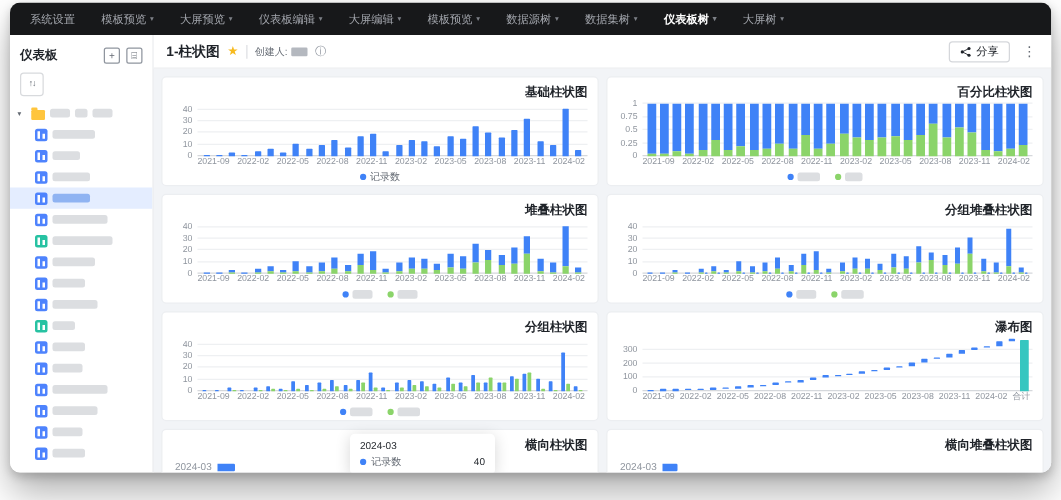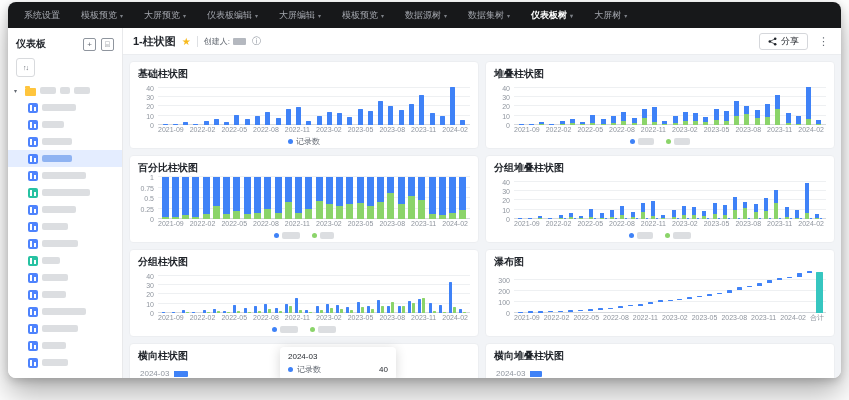--- a/index.html
+++ b/index.html
@@ -50,21 +50,21 @@
   .creator-name{width:13px;height:7px;background:#b4b8bf;border-radius:1px;display:inline-block;}
   .info-icon{font-size:9px;color:#8f959e;}
   .spacer{flex:1;}
   .share-btn{display:flex;align-items:center;gap:4px;border:1px solid #d5d7db;border-radius:3px;height:17px;padding:0 8px;
              font-size:9px;color:#1f2329;background:#fff;cursor:pointer;}
   .share-ic{display:block;}
   .kebab{font-size:11px;color:#646a73;margin:0 2px 0 4px;cursor:pointer;}
   
   .grid{flex:1;overflow:hidden;padding:6px;display:grid;grid-template-columns:1fr 1fr;gap:6px;grid-auto-rows:88px;}
   .card{background:#fff;border:1px solid #eceef1;border-radius:4px;padding:5px 8px 4px;box-sizing:border-box;position:relative;}
-  .card-title{font-size:10px;font-weight:bold;color:#1f2329;margin-bottom:2px;}
+  .card-title{font-size:10px;font-weight:bold;color:#1f2329;margin-bottom:2px;text-align:right;}
   .axis-plot{display:flex;height:42px;}
   .yaxis{width:20px;flex:0 0 20px;position:relative;}
   .ytick{position:absolute;right:4px;font-size:7px;color:#8f959e;transform:translateY(50%);line-height:1;}
   .plot{flex:1;position:relative;}
   .gridline{position:absolute;left:0;right:0;height:1px;background:#eef0f2;}
   .gridline.zero{background:#d5d8dc;}
   .slots{position:absolute;left:2px;right:2px;top:0;bottom:0;display:flex;align-items:flex-end;}
   .slot{flex:1;display:flex;align-items:flex-end;justify-content:center;gap:1px;height:100%;}
   .vbar{border-radius:0.5px 0.5px 0 0;}
   .col{display:flex;flex-direction:column;justify-content:flex-end;}
@@ -366,20 +366,245 @@
               </div>
               <div class="legend">
                 <span class="lg-item">
                   <span class="lg-dot" style="background: rgb(63, 130, 247);"></span>
                   <span>记录数</span>
                 </span>
               </div>
             </div>
         </div>
         <div class="card">
+          <div class="card-title">百分比柱状图</div>
+          <div class="chart-body">
+              <div class="axis-plot">
+                <div class="yaxis">
+                  <span class="ytick" style="bottom: 0px;">0</span>
+                  <span class="ytick" style="bottom: 10.5px;">0.25</span>
+                  <span class="ytick" style="bottom: 21px;">0.5</span>
+                  <span class="ytick" style="bottom: 31.5px;">0.75</span>
+                  <span class="ytick" style="bottom: 42px;">1</span>
+                </div>
+                <div class="plot">
+                  <div class="gridline zero" style="bottom: 0px;"></div>
+                  <div class="gridline" style="bottom: 10.5px;"></div>
+                  <div class="gridline" style="bottom: 21px;"></div>
+                  <div class="gridline" style="bottom: 31.5px;"></div>
+                  <div class="gridline" style="bottom: 42px;"></div>
+                  <div class="slots">
+                    <div class="slot">
+                      <div class="col" style="width: 7px;">
+                        <div style="height: 39.9px; background: rgb(63, 130, 247);"></div>
+                        <div style="height: 2.1px; background: rgb(139, 212, 106);"></div>
+                      </div>
+                    </div>
+                    <div class="slot">
+                      <div class="col" style="width: 7px;">
+                        <div style="height: 39.9px; background: rgb(63, 130, 247);"></div>
+                        <div style="height: 2.1px; background: rgb(139, 212, 106);"></div>
+                      </div>
+                    </div>
+                    <div class="slot">
+                      <div class="col" style="width: 7px;">
+                        <div style="height: 37.8px; background: rgb(63, 130, 247);"></div>
+                        <div style="height: 4.2px; background: rgb(139, 212, 106);"></div>
+                      </div>
+                    </div>
+                    <div class="slot">
+                      <div class="col" style="width: 7px;">
+                        <div style="height: 39.9px; background: rgb(63, 130, 247);"></div>
+                        <div style="height: 2.1px; background: rgb(139, 212, 106);"></div>
+                      </div>
+                    </div>
+                    <div class="slot">
+                      <div class="col" style="width: 7px;">
+                        <div style="height: 36.96px; background: rgb(63, 130, 247);"></div>
+                        <div style="height: 5.04px; background: rgb(139, 212, 106);"></div>
+                      </div>
+                    </div>
+                    <div class="slot">
+                      <div class="col" style="width: 7px;">
+                        <div style="height: 29.4px; background: rgb(63, 130, 247);"></div>
+                        <div style="height: 12.6px; background: rgb(139, 212, 106);"></div>
+                      </div>
+                    </div>
+                    <div class="slot">
+                      <div class="col" style="width: 7px;">
+                        <div style="height: 36.96px; background: rgb(63, 130, 247);"></div>
+                        <div style="height: 5.04px; background: rgb(139, 212, 106);"></div>
+                      </div>
+                    </div>
+                    <div class="slot">
+                      <div class="col" style="width: 7px;">
+                        <div style="height: 34.44px; background: rgb(63, 130, 247);"></div>
+                        <div style="height: 7.56px; background: rgb(139, 212, 106);"></div>
+                      </div>
+                    </div>
+                    <div class="slot">
+                      <div class="col" style="width: 7px;">
+                        <div style="height: 36.96px; background: rgb(63, 130, 247);"></div>
+                        <div style="height: 5.04px; background: rgb(139, 212, 106);"></div>
+                      </div>
+                    </div>
+                    <div class="slot">
+                      <div class="col" style="width: 7px;">
+                        <div style="height: 35.7px; background: rgb(63, 130, 247);"></div>
+                        <div style="height: 6.3px; background: rgb(139, 212, 106);"></div>
+                      </div>
+                    </div>
+                    <div class="slot">
+                      <div class="col" style="width: 7px;">
+                        <div style="height: 31.5px; background: rgb(63, 130, 247);"></div>
+                        <div style="height: 10.5px; background: rgb(139, 212, 106);"></div>
+                      </div>
+                    </div>
+                    <div class="slot">
+                      <div class="col" style="width: 7px;">
+                        <div style="height: 35.7px; background: rgb(63, 130, 247);"></div>
+                        <div style="height: 6.3px; background: rgb(139, 212, 106);"></div>
+                      </div>
+                    </div>
+                    <div class="slot">
+                      <div class="col" style="width: 7px;">
+                        <div style="height: 25.2px; background: rgb(63, 130, 247);"></div>
+                        <div style="height: 16.8px; background: rgb(139, 212, 106);"></div>
+                      </div>
+                    </div>
+                    <div class="slot">
+                      <div class="col" style="width: 7px;">
+                        <div style="height: 35.7px; background: rgb(63, 130, 247);"></div>
+                        <div style="height: 6.3px; background: rgb(139, 212, 106);"></div>
+                      </div>
+                    </div>
+                    <div class="slot">
+                      <div class="col" style="width: 7px;">
+                        <div style="height: 31.5px; background: rgb(63, 130, 247);"></div>
+                        <div style="height: 10.5px; background: rgb(139, 212, 106);"></div>
+                      </div>
+                    </div>
+                    <div class="slot">
+                      <div class="col" style="width: 7px;">
+                        <div style="height: 24.36px; background: rgb(63, 130, 247);"></div>
+                        <div style="height: 17.64px; background: rgb(139, 212, 106);"></div>
+                      </div>
+                    </div>
+                    <div class="slot">
+                      <div class="col" style="width: 7px;">
+                        <div style="height: 27.3px; background: rgb(63, 130, 247);"></div>
+                        <div style="height: 14.7px; background: rgb(139, 212, 106);"></div>
+                      </div>
+                    </div>
+                    <div class="slot">
+                      <div class="col" style="width: 7px;">
+                        <div style="height: 29.4px; background: rgb(63, 130, 247);"></div>
+                        <div style="height: 12.6px; background: rgb(139, 212, 106);"></div>
+                      </div>
+                    </div>
+                    <div class="slot">
+                      <div class="col" style="width: 7px;">
+                        <div style="height: 27.3px; background: rgb(63, 130, 247);"></div>
+                        <div style="height: 14.7px; background: rgb(139, 212, 106);"></div>
+                      </div>
+                    </div>
+                    <div class="slot">
+                      <div class="col" style="width: 7px;">
+                        <div style="height: 26.04px; background: rgb(63, 130, 247);"></div>
+                        <div style="height: 15.96px; background: rgb(139, 212, 106);"></div>
+                      </div>
+                    </div>
+                    <div class="slot">
+                      <div class="col" style="width: 7px;">
+                        <div style="height: 29.4px; background: rgb(63, 130, 247);"></div>
+                        <div style="height: 12.6px; background: rgb(139, 212, 106);"></div>
+                      </div>
+                    </div>
+                    <div class="slot">
+                      <div class="col" style="width: 7px;">
+                        <div style="height: 25.2px; background: rgb(63, 130, 247);"></div>
+                        <div style="height: 16.8px; background: rgb(139, 212, 106);"></div>
+                      </div>
+                    </div>
+                    <div class="slot">
+                      <div class="col" style="width: 7px;">
+                        <div style="height: 15.96px; background: rgb(63, 130, 247);"></div>
+                        <div style="height: 26.04px; background: rgb(139, 212, 106);"></div>
+                      </div>
+                    </div>
+                    <div class="slot">
+                      <div class="col" style="width: 7px;">
+                        <div style="height: 27.3px; background: rgb(63, 130, 247);"></div>
+                        <div style="height: 14.7px; background: rgb(139, 212, 106);"></div>
+                      </div>
+                    </div>
+                    <div class="slot">
+                      <div class="col" style="width: 7px;">
+                        <div style="height: 18.9px; background: rgb(63, 130, 247);"></div>
+                        <div style="height: 23.1px; background: rgb(139, 212, 106);"></div>
+                      </div>
+                    </div>
+                    <div class="slot">
+                      <div class="col" style="width: 7px;">
+                        <div style="height: 23.1px; background: rgb(63, 130, 247);"></div>
+                        <div style="height: 18.9px; background: rgb(139, 212, 106);"></div>
+                      </div>
+                    </div>
+                    <div class="slot">
+                      <div class="col" style="width: 7px;">
+                        <div style="height: 36.96px; background: rgb(63, 130, 247);"></div>
+                        <div style="height: 5.04px; background: rgb(139, 212, 106);"></div>
+                      </div>
+                    </div>
+                    <div class="slot">
+                      <div class="col" style="width: 7px;">
+                        <div style="height: 37.8px; background: rgb(63, 130, 247);"></div>
+                        <div style="height: 4.2px; background: rgb(139, 212, 106);"></div>
+                      </div>
+                    </div>
+                    <div class="slot">
+                      <div class="col" style="width: 7px;">
+                        <div style="height: 35.7px; background: rgb(63, 130, 247);"></div>
+                        <div style="height: 6.3px; background: rgb(139, 212, 106);"></div>
+                      </div>
+                    </div>
+                    <div class="slot">
+                      <div class="col" style="width: 7px;">
+                        <div style="height: 32.76px; background: rgb(63, 130, 247);"></div>
+                        <div style="height: 9.24px; background: rgb(139, 212, 106);"></div>
+                      </div>
+                    </div>
+                  </div>
+                </div>
+              </div>
+              <div class="xaxis">
+                <span>2021-09</span>
+                <span>2022-02</span>
+                <span>2022-05</span>
+                <span>2022-08</span>
+                <span>2022-11</span>
+                <span>2023-02</span>
+                <span>2023-05</span>
+                <span>2023-08</span>
+                <span>2023-11</span>
+                <span>2024-02</span>
+              </div>
+              <div class="legend">
+                <span class="lg-item">
+                  <span class="lg-dot" style="background: rgb(63, 130, 247);"></span>
+                  <span class="redact" style="width: 18px;"></span>
+                </span>
+                <span class="lg-item">
+                  <span class="lg-dot" style="background: rgb(139, 212, 106);"></span>
+                  <span class="redact" style="width: 14px;"></span>
+                </span>
+              </div>
+            </div>
+        </div>
+        <div class="card">
           <div class="card-title">堆叠柱状图</div>
           <div class="chart-body">
               <div class="axis-plot">
                 <div class="yaxis">
                   <span class="ytick" style="bottom: 0px;">0</span>
                   <span class="ytick" style="bottom: 9.33333px;">10</span>
                   <span class="ytick" style="bottom: 18.6667px;">20</span>
                   <span class="ytick" style="bottom: 28px;">30</span>
                   <span class="ytick" style="bottom: 37.3333px;">40</span>
                 </div>
@@ -586,245 +811,20 @@
                 <span>2024-02</span>
               </div>
               <div class="legend">
                 <span class="lg-item">
                   <span class="lg-dot" style="background: rgb(63, 130, 247);"></span>
                   <span class="redact" style="width: 16px;"></span>
                 </span>
                 <span class="lg-item">
                   <span class="lg-dot" style="background: rgb(139, 212, 106);"></span>
                   <span class="redact" style="width: 16px;"></span>
-                </span>
-              </div>
-            </div>
-        </div>
-        <div class="card">
-          <div class="card-title">百分比柱状图</div>
-          <div class="chart-body">
-              <div class="axis-plot">
-                <div class="yaxis">
-                  <span class="ytick" style="bottom: 0px;">0</span>
-                  <span class="ytick" style="bottom: 10.5px;">0.25</span>
-                  <span class="ytick" style="bottom: 21px;">0.5</span>
-                  <span class="ytick" style="bottom: 31.5px;">0.75</span>
-                  <span class="ytick" style="bottom: 42px;">1</span>
-                </div>
-                <div class="plot">
-                  <div class="gridline zero" style="bottom: 0px;"></div>
-                  <div class="gridline" style="bottom: 10.5px;"></div>
-                  <div class="gridline" style="bottom: 21px;"></div>
-                  <div class="gridline" style="bottom: 31.5px;"></div>
-                  <div class="gridline" style="bottom: 42px;"></div>
-                  <div class="slots">
-                    <div class="slot">
-                      <div class="col" style="width: 7px;">
-                        <div style="height: 39.9px; background: rgb(63, 130, 247);"></div>
-                        <div style="height: 2.1px; background: rgb(139, 212, 106);"></div>
-                      </div>
-                    </div>
-                    <div class="slot">
-                      <div class="col" style="width: 7px;">
-                        <div style="height: 39.9px; background: rgb(63, 130, 247);"></div>
-                        <div style="height: 2.1px; background: rgb(139, 212, 106);"></div>
-                      </div>
-                    </div>
-                    <div class="slot">
-                      <div class="col" style="width: 7px;">
-                        <div style="height: 37.8px; background: rgb(63, 130, 247);"></div>
-                        <div style="height: 4.2px; background: rgb(139, 212, 106);"></div>
-                      </div>
-                    </div>
-                    <div class="slot">
-                      <div class="col" style="width: 7px;">
-                        <div style="height: 39.9px; background: rgb(63, 130, 247);"></div>
-                        <div style="height: 2.1px; background: rgb(139, 212, 106);"></div>
-                      </div>
-                    </div>
-                    <div class="slot">
-                      <div class="col" style="width: 7px;">
-                        <div style="height: 36.96px; background: rgb(63, 130, 247);"></div>
-                        <div style="height: 5.04px; background: rgb(139, 212, 106);"></div>
-                      </div>
-                    </div>
-                    <div class="slot">
-                      <div class="col" style="width: 7px;">
-                        <div style="height: 29.4px; background: rgb(63, 130, 247);"></div>
-                        <div style="height: 12.6px; background: rgb(139, 212, 106);"></div>
-                      </div>
-                    </div>
-                    <div class="slot">
-                      <div class="col" style="width: 7px;">
-                        <div style="height: 36.96px; background: rgb(63, 130, 247);"></div>
-                        <div style="height: 5.04px; background: rgb(139, 212, 106);"></div>
-                      </div>
-                    </div>
-                    <div class="slot">
-                      <div class="col" style="width: 7px;">
-                        <div style="height: 34.44px; background: rgb(63, 130, 247);"></div>
-                        <div style="height: 7.56px; background: rgb(139, 212, 106);"></div>
-                      </div>
-                    </div>
-                    <div class="slot">
-                      <div class="col" style="width: 7px;">
-                        <div style="height: 36.96px; background: rgb(63, 130, 247);"></div>
-                        <div style="height: 5.04px; background: rgb(139, 212, 106);"></div>
-                      </div>
-                    </div>
-                    <div class="slot">
-                      <div class="col" style="width: 7px;">
-                        <div style="height: 35.7px; background: rgb(63, 130, 247);"></div>
-                        <div style="height: 6.3px; background: rgb(139, 212, 106);"></div>
-                      </div>
-                    </div>
-                    <div class="slot">
-                      <div class="col" style="width: 7px;">
-                        <div style="height: 31.5px; background: rgb(63, 130, 247);"></div>
-                        <div style="height: 10.5px; background: rgb(139, 212, 106);"></div>
-                      </div>
-                    </div>
-                    <div class="slot">
-                      <div class="col" style="width: 7px;">
-                        <div style="height: 35.7px; background: rgb(63, 130, 247);"></div>
-                        <div style="height: 6.3px; background: rgb(139, 212, 106);"></div>
-                      </div>
-                    </div>
-                    <div class="slot">
-                      <div class="col" style="width: 7px;">
-                        <div style="height: 25.2px; background: rgb(63, 130, 247);"></div>
-                        <div style="height: 16.8px; background: rgb(139, 212, 106);"></div>
-                      </div>
-                    </div>
-                    <div class="slot">
-                      <div class="col" style="width: 7px;">
-                        <div style="height: 35.7px; background: rgb(63, 130, 247);"></div>
-                        <div style="height: 6.3px; background: rgb(139, 212, 106);"></div>
-                      </div>
-                    </div>
-                    <div class="slot">
-                      <div class="col" style="width: 7px;">
-                        <div style="height: 31.5px; background: rgb(63, 130, 247);"></div>
-                        <div style="height: 10.5px; background: rgb(139, 212, 106);"></div>
-                      </div>
-                    </div>
-                    <div class="slot">
-                      <div class="col" style="width: 7px;">
-                        <div style="height: 24.36px; background: rgb(63, 130, 247);"></div>
-                        <div style="height: 17.64px; background: rgb(139, 212, 106);"></div>
-                      </div>
-                    </div>
-                    <div class="slot">
-                      <div class="col" style="width: 7px;">
-                        <div style="height: 27.3px; background: rgb(63, 130, 247);"></div>
-                        <div style="height: 14.7px; background: rgb(139, 212, 106);"></div>
-                      </div>
-                    </div>
-                    <div class="slot">
-                      <div class="col" style="width: 7px;">
-                        <div style="height: 29.4px; background: rgb(63, 130, 247);"></div>
-                        <div style="height: 12.6px; background: rgb(139, 212, 106);"></div>
-                      </div>
-                    </div>
-                    <div class="slot">
-                      <div class="col" style="width: 7px;">
-                        <div style="height: 27.3px; background: rgb(63, 130, 247);"></div>
-                        <div style="height: 14.7px; background: rgb(139, 212, 106);"></div>
-                      </div>
-                    </div>
-                    <div class="slot">
-                      <div class="col" style="width: 7px;">
-                        <div style="height: 26.04px; background: rgb(63, 130, 247);"></div>
-                        <div style="height: 15.96px; background: rgb(139, 212, 106);"></div>
-                      </div>
-                    </div>
-                    <div class="slot">
-                      <div class="col" style="width: 7px;">
-                        <div style="height: 29.4px; background: rgb(63, 130, 247);"></div>
-                        <div style="height: 12.6px; background: rgb(139, 212, 106);"></div>
-                      </div>
-                    </div>
-                    <div class="slot">
-                      <div class="col" style="width: 7px;">
-                        <div style="height: 25.2px; background: rgb(63, 130, 247);"></div>
-                        <div style="height: 16.8px; background: rgb(139, 212, 106);"></div>
-                      </div>
-                    </div>
-                    <div class="slot">
-                      <div class="col" style="width: 7px;">
-                        <div style="height: 15.96px; background: rgb(63, 130, 247);"></div>
-                        <div style="height: 26.04px; background: rgb(139, 212, 106);"></div>
-                      </div>
-                    </div>
-                    <div class="slot">
-                      <div class="col" style="width: 7px;">
-                        <div style="height: 27.3px; background: rgb(63, 130, 247);"></div>
-                        <div style="height: 14.7px; background: rgb(139, 212, 106);"></div>
-                      </div>
-                    </div>
-                    <div class="slot">
-                      <div class="col" style="width: 7px;">
-                        <div style="height: 18.9px; background: rgb(63, 130, 247);"></div>
-                        <div style="height: 23.1px; background: rgb(139, 212, 106);"></div>
-                      </div>
-                    </div>
-                    <div class="slot">
-                      <div class="col" style="width: 7px;">
-                        <div style="height: 23.1px; background: rgb(63, 130, 247);"></div>
-                        <div style="height: 18.9px; background: rgb(139, 212, 106);"></div>
-                      </div>
-                    </div>
-                    <div class="slot">
-                      <div class="col" style="width: 7px;">
-                        <div style="height: 36.96px; background: rgb(63, 130, 247);"></div>
-                        <div style="height: 5.04px; background: rgb(139, 212, 106);"></div>
-                      </div>
-                    </div>
-                    <div class="slot">
-                      <div class="col" style="width: 7px;">
-                        <div style="height: 37.8px; background: rgb(63, 130, 247);"></div>
-                        <div style="height: 4.2px; background: rgb(139, 212, 106);"></div>
-                      </div>
-                    </div>
-                    <div class="slot">
-                      <div class="col" style="width: 7px;">
-                        <div style="height: 35.7px; background: rgb(63, 130, 247);"></div>
-                        <div style="height: 6.3px; background: rgb(139, 212, 106);"></div>
-                      </div>
-                    </div>
-                    <div class="slot">
-                      <div class="col" style="width: 7px;">
-                        <div style="height: 32.76px; background: rgb(63, 130, 247);"></div>
-                        <div style="height: 9.24px; background: rgb(139, 212, 106);"></div>
-                      </div>
-                    </div>
-                  </div>
-                </div>
-              </div>
-              <div class="xaxis">
-                <span>2021-09</span>
-                <span>2022-02</span>
-                <span>2022-05</span>
-                <span>2022-08</span>
-                <span>2022-11</span>
-                <span>2023-02</span>
-                <span>2023-05</span>
-                <span>2023-08</span>
-                <span>2023-11</span>
-                <span>2024-02</span>
-              </div>
-              <div class="legend">
-                <span class="lg-item">
-                  <span class="lg-dot" style="background: rgb(63, 130, 247);"></span>
-                  <span class="redact" style="width: 18px;"></span>
-                </span>
-                <span class="lg-item">
-                  <span class="lg-dot" style="background: rgb(139, 212, 106);"></span>
-                  <span class="redact" style="width: 14px;"></span>
                 </span>
               </div>
             </div>
         </div>
         <div class="card">
           <div class="card-title">分组堆叠柱状图</div>
           <div class="chart-body">
               <div class="axis-plot">
                 <div class="yaxis">
                   <span class="ytick" style="bottom: 0px;">0</span>

